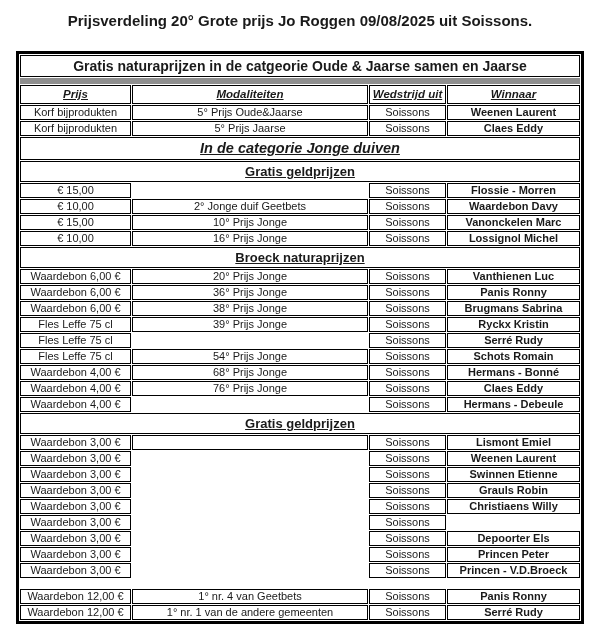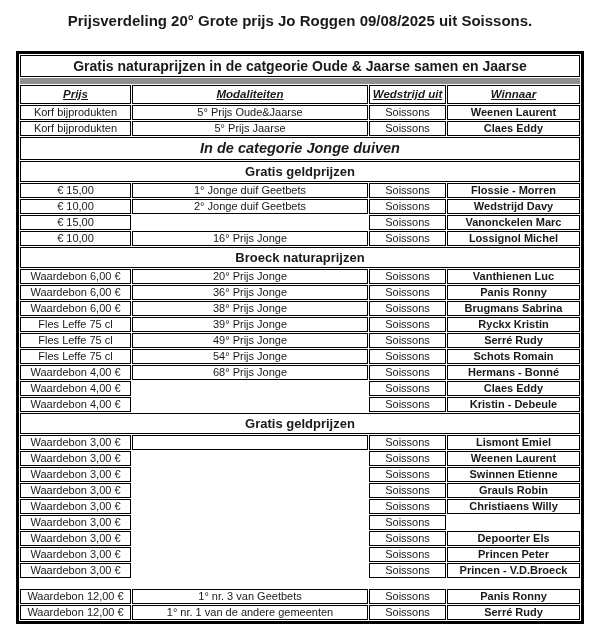--- a/index.html
+++ b/index.html
@@ -5,21 +5,21 @@
   html,body{margin:0;padding:0;background:#fff;width:600px;height:644px;overflow:hidden;
     font-family:"Liberation Sans",sans-serif;color:#1a1a1a;}
   .page-title{font-size:15px;font-weight:bold;text-align:center;margin:12px 4px 0;}
   .tbl{width:568px;margin:22px auto 0;border:3px solid #000;padding:1px;background:#fff;
     display:grid;grid-template-columns:111px 236px 77px 133px;gap:1px;box-sizing:border-box;}
   .c{background:#fff;border:1px solid #000;box-sizing:border-box;height:15px;line-height:13px;
     font-size:11px;text-align:center;overflow:hidden;white-space:nowrap;}
   .hdr{height:22px;line-height:20px;font-size:14px;font-weight:bold;}
   .colhdr{height:19px;line-height:17px;font-size:11.5px;font-weight:bold;font-style:italic;text-decoration:underline;}
   .sep{height:6px;border:none;background:#8f8f8f;}
-  .sec{height:21px;line-height:19px;font-size:13px;font-weight:bold;}
+  .sec{height:21px;line-height:19px;font-size:13px;font-weight:bold;text-decoration:underline;}
   .secmain{height:23px;line-height:21px;font-size:14.5px;font-style:italic;}
   .winner{font-weight:bold;}
   .spacer{height:9px;border:none;}
   .full{grid-column:1 / -1;}
 </style>
 </head>
 <body>
 
 <h1 class="page-title">Prijsverdeling 20° Grote prijs Jo Roggen 09/08/2025 uit Soissons.</h1>
 
@@ -34,28 +34,28 @@
     <div class="c" style="grid-area: 4 / 2;">5° Prijs Oude&amp;Jaarse</div>
     <div class="c" style="grid-area: 4 / 3;">Soissons</div>
     <div class="c winner" style="grid-area: 4 / 4;">Weenen Laurent</div>
     <div class="c" style="grid-area: 5 / 1;">Korf bijprodukten</div>
     <div class="c" style="grid-area: 5 / 2;">5° Prijs Jaarse</div>
     <div class="c" style="grid-area: 5 / 3;">Soissons</div>
     <div class="c winner" style="grid-area: 5 / 4;">Claes Eddy</div>
     <div class="c sec secmain full" style="grid-area: 6 / 1 / auto / -1;">In de categorie Jonge duiven</div>
     <div class="c sec full" style="grid-area: 7 / 1 / auto / -1;">Gratis geldprijzen</div>
     <div class="c" style="grid-area: 8 / 1;">€ 15,00</div>
-    <div class="c" style="grid-area: 8 / 2;">1° Jonge duif Geetbets</div>
     <div class="c" style="grid-area: 8 / 3;">Soissons</div>
     <div class="c winner" style="grid-area: 8 / 4;">Flossie - Morren</div>
     <div class="c" style="grid-area: 9 / 1;">€ 10,00</div>
     <div class="c" style="grid-area: 9 / 2;">2° Jonge duif Geetbets</div>
     <div class="c" style="grid-area: 9 / 3;">Soissons</div>
-    <div class="c winner" style="grid-area: 9 / 4;">Wedstrijd Davy</div>
+    <div class="c winner" style="grid-area: 9 / 4;">Waardebon Davy</div>
     <div class="c" style="grid-area: 10 / 1;">€ 15,00</div>
+    <div class="c" style="grid-area: 10 / 2;">10° Prijs Jonge</div>
     <div class="c" style="grid-area: 10 / 3;">Soissons</div>
     <div class="c winner" style="grid-area: 10 / 4;">Vanonckelen Marc</div>
     <div class="c" style="grid-area: 11 / 1;">€ 10,00</div>
     <div class="c" style="grid-area: 11 / 2;">16° Prijs Jonge</div>
     <div class="c" style="grid-area: 11 / 3;">Soissons</div>
     <div class="c winner" style="grid-area: 11 / 4;">Lossignol Michel</div>
     <div class="c sec full" style="grid-area: 12 / 1 / auto / -1;">Broeck naturaprijzen</div>
     <div class="c" style="grid-area: 13 / 1;">Waardebon 6,00 €</div>
     <div class="c" style="grid-area: 13 / 2;">20° Prijs Jonge</div>
     <div class="c" style="grid-area: 13 / 3;">Soissons</div>
@@ -66,37 +66,37 @@
     <div class="c winner" style="grid-area: 14 / 4;">Panis Ronny</div>
     <div class="c" style="grid-area: 15 / 1;">Waardebon 6,00 €</div>
     <div class="c" style="grid-area: 15 / 2;">38° Prijs Jonge</div>
     <div class="c" style="grid-area: 15 / 3;">Soissons</div>
     <div class="c winner" style="grid-area: 15 / 4;">Brugmans Sabrina</div>
     <div class="c" style="grid-area: 16 / 1;">Fles Leffe 75 cl</div>
     <div class="c" style="grid-area: 16 / 2;">39° Prijs Jonge</div>
     <div class="c" style="grid-area: 16 / 3;">Soissons</div>
     <div class="c winner" style="grid-area: 16 / 4;">Ryckx Kristin</div>
     <div class="c" style="grid-area: 17 / 1;">Fles Leffe 75 cl</div>
-    <div class="c" style="grid-area: 17 / 2;">49° Prijs Jonge</div>
     <div class="c" style="grid-area: 17 / 3;">Soissons</div>
     <div class="c winner" style="grid-area: 17 / 4;">Serré Rudy</div>
     <div class="c" style="grid-area: 18 / 1;">Fles Leffe 75 cl</div>
     <div class="c" style="grid-area: 18 / 2;">54° Prijs Jonge</div>
     <div class="c" style="grid-area: 18 / 3;">Soissons</div>
     <div class="c winner" style="grid-area: 18 / 4;">Schots Romain</div>
     <div class="c" style="grid-area: 19 / 1;">Waardebon 4,00 €</div>
     <div class="c" style="grid-area: 19 / 2;">68° Prijs Jonge</div>
     <div class="c" style="grid-area: 19 / 3;">Soissons</div>
     <div class="c winner" style="grid-area: 19 / 4;">Hermans - Bonné</div>
     <div class="c" style="grid-area: 20 / 1;">Waardebon 4,00 €</div>
+    <div class="c" style="grid-area: 20 / 2;">76° Prijs Jonge</div>
     <div class="c" style="grid-area: 20 / 3;">Soissons</div>
     <div class="c winner" style="grid-area: 20 / 4;">Claes Eddy</div>
     <div class="c" style="grid-area: 21 / 1;">Waardebon 4,00 €</div>
     <div class="c" style="grid-area: 21 / 3;">Soissons</div>
-    <div class="c winner" style="grid-area: 21 / 4;">Kristin - Debeule</div>
+    <div class="c winner" style="grid-area: 21 / 4;">Hermans - Debeule</div>
     <div class="c sec full" style="grid-area: 22 / 1 / auto / -1;">Gratis geldprijzen</div>
     <div class="c" style="grid-area: 23 / 1;">Waardebon 3,00 €</div>
     <div class="c" style="grid-area: 23 / 2 / span 9;"></div>
     <div class="c" style="grid-area: 23 / 3;">Soissons</div>
     <div class="c winner" style="grid-area: 23 / 4;">Lismont Emiel</div>
     <div class="c" style="grid-area: 24 / 1;">Waardebon 3,00 €</div>
     <div class="c" style="grid-area: 24 / 3;">Soissons</div>
     <div class="c winner" style="grid-area: 24 / 4;">Weenen Laurent</div>
     <div class="c" style="grid-area: 25 / 1;">Waardebon 3,00 €</div>
     <div class="c" style="grid-area: 25 / 3;">Soissons</div>
@@ -113,20 +113,20 @@
     <div class="c" style="grid-area: 29 / 3;">Soissons</div>
     <div class="c winner" style="grid-area: 29 / 4;">Depoorter Els</div>
     <div class="c" style="grid-area: 30 / 1;">Waardebon 3,00 €</div>
     <div class="c" style="grid-area: 30 / 3;">Soissons</div>
     <div class="c winner" style="grid-area: 30 / 4;">Princen Peter</div>
     <div class="c" style="grid-area: 31 / 1;">Waardebon 3,00 €</div>
     <div class="c" style="grid-area: 31 / 3;">Soissons</div>
     <div class="c winner" style="grid-area: 31 / 4;">Princen - V.D.Broeck</div>
     <div class="c spacer full" style="grid-area: 32 / 1 / auto / -1;"></div>
     <div class="c" style="grid-area: 33 / 1;">Waardebon 12,00 €</div>
-    <div class="c" style="grid-area: 33 / 2;">1° nr. 3 van Geetbets</div>
+    <div class="c" style="grid-area: 33 / 2;">1° nr. 4 van Geetbets</div>
     <div class="c" style="grid-area: 33 / 3;">Soissons</div>
     <div class="c winner" style="grid-area: 33 / 4;">Panis Ronny</div>
     <div class="c" style="grid-area: 34 / 1;">Waardebon 12,00 €</div>
     <div class="c" style="grid-area: 34 / 2;">1° nr. 1 van de andere gemeenten</div>
     <div class="c" style="grid-area: 34 / 3;">Soissons</div>
     <div class="c winner" style="grid-area: 34 / 4;">Serré Rudy</div>
   </div>
 
 </body></html>

